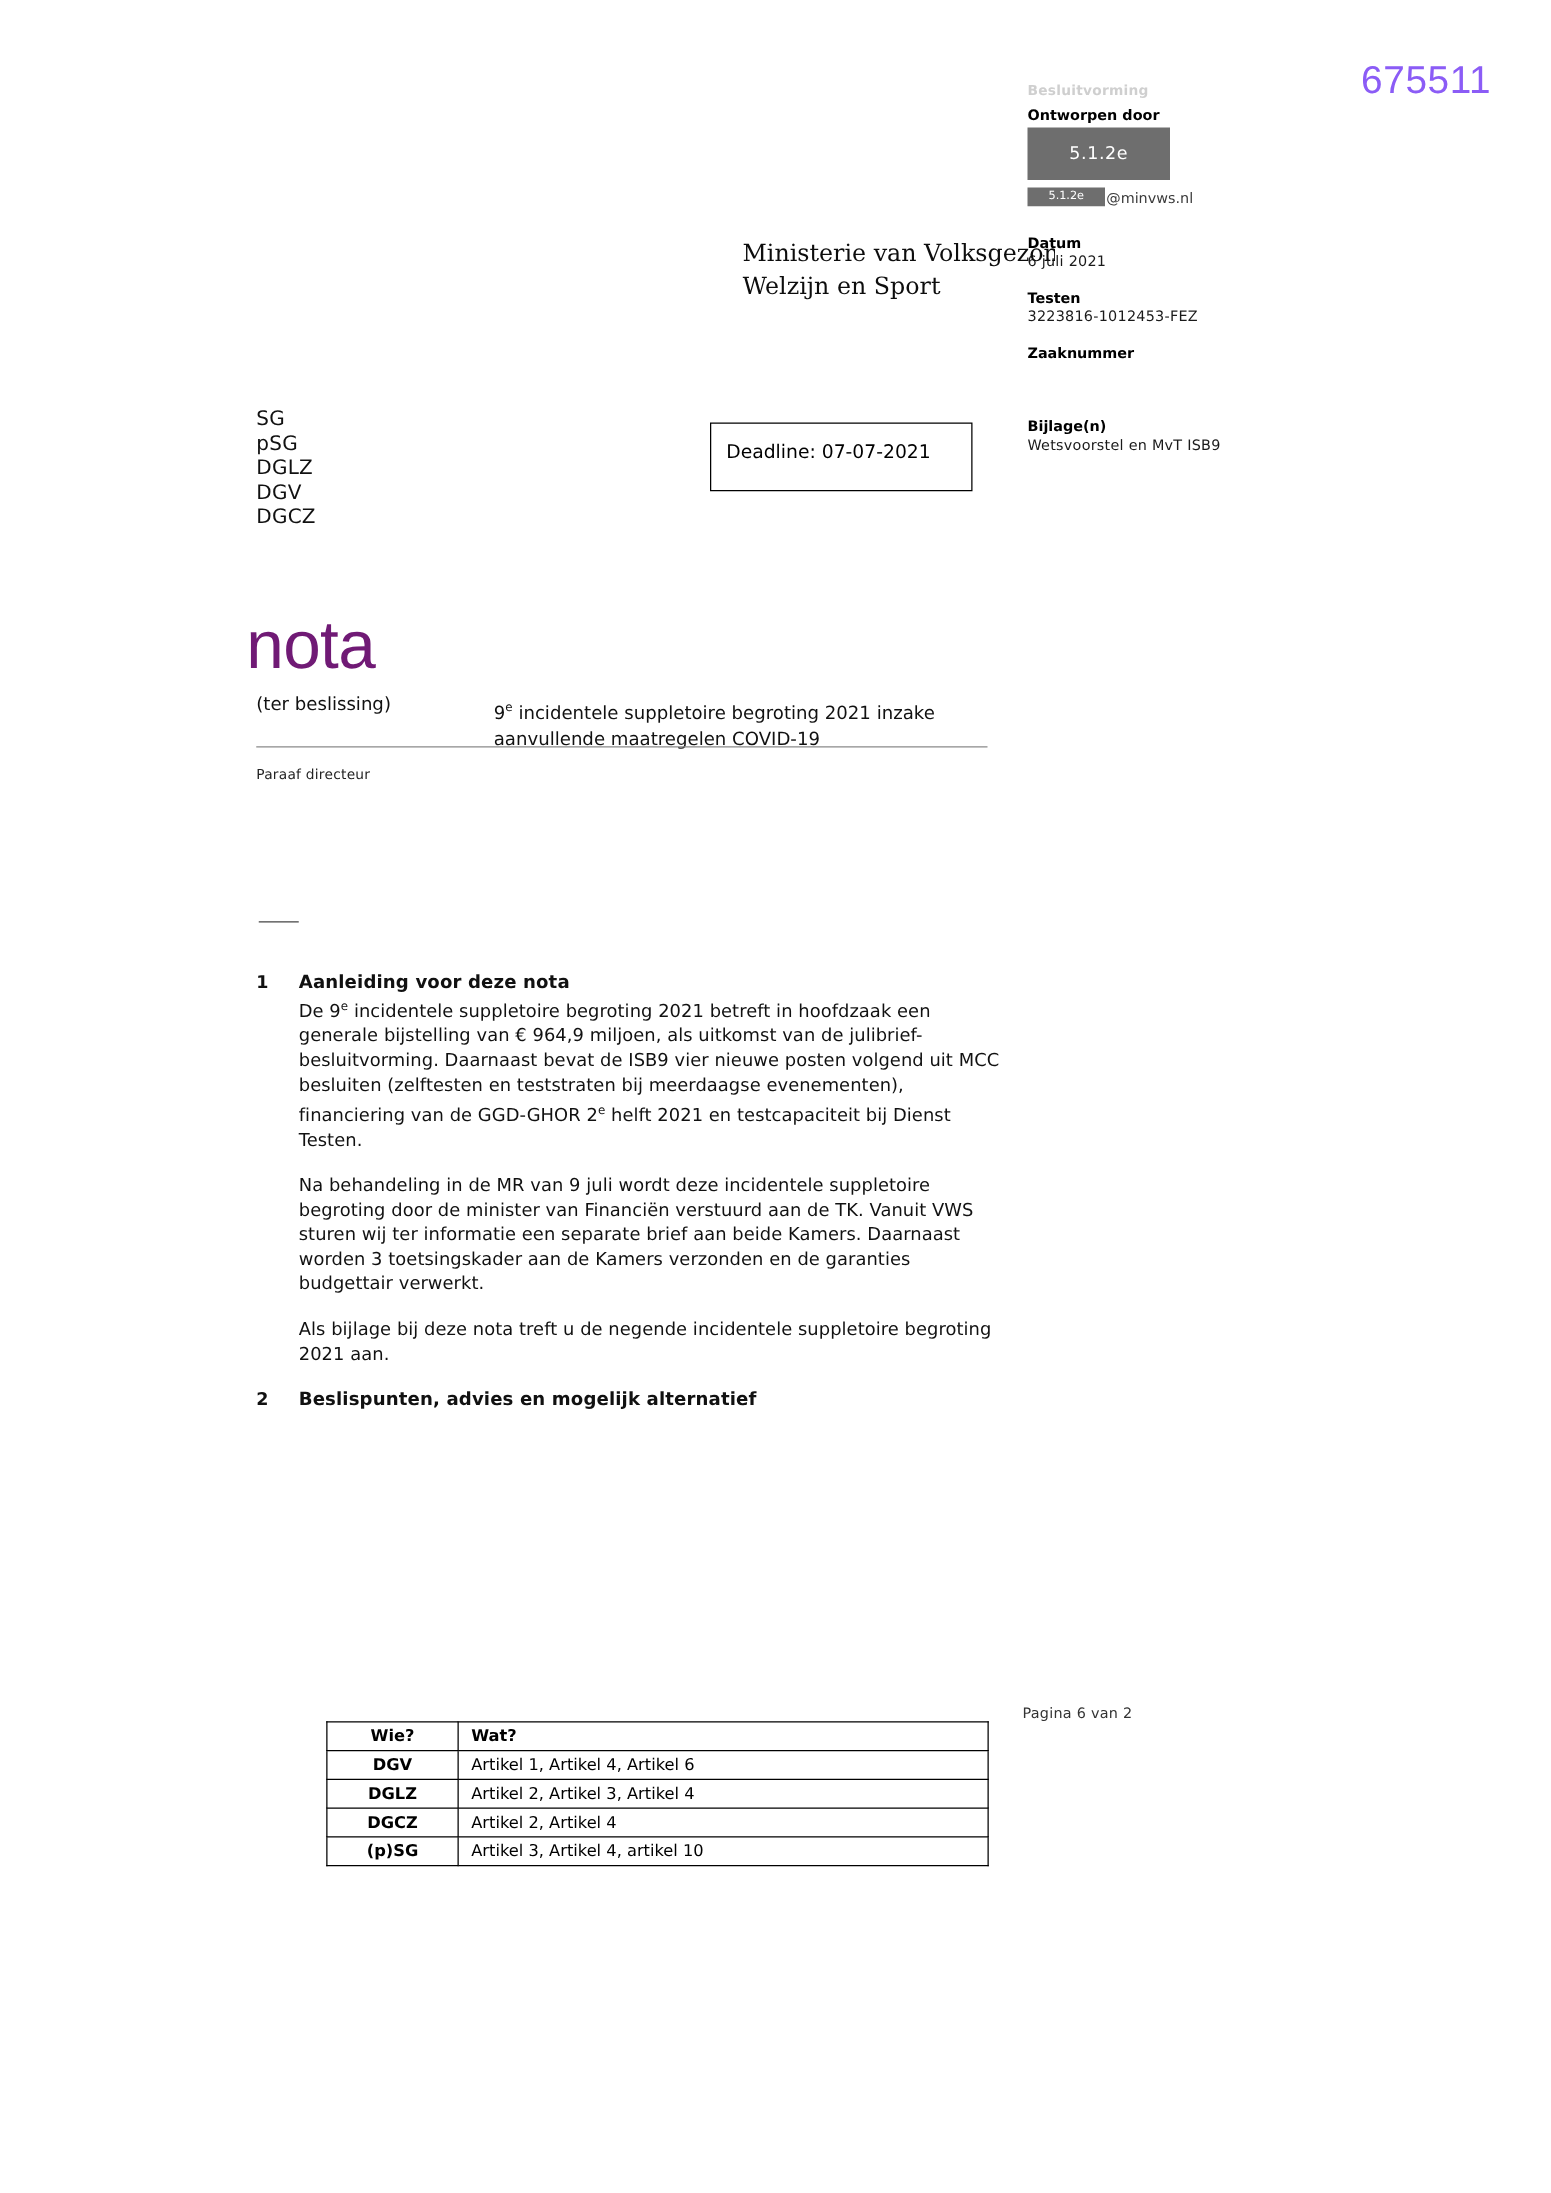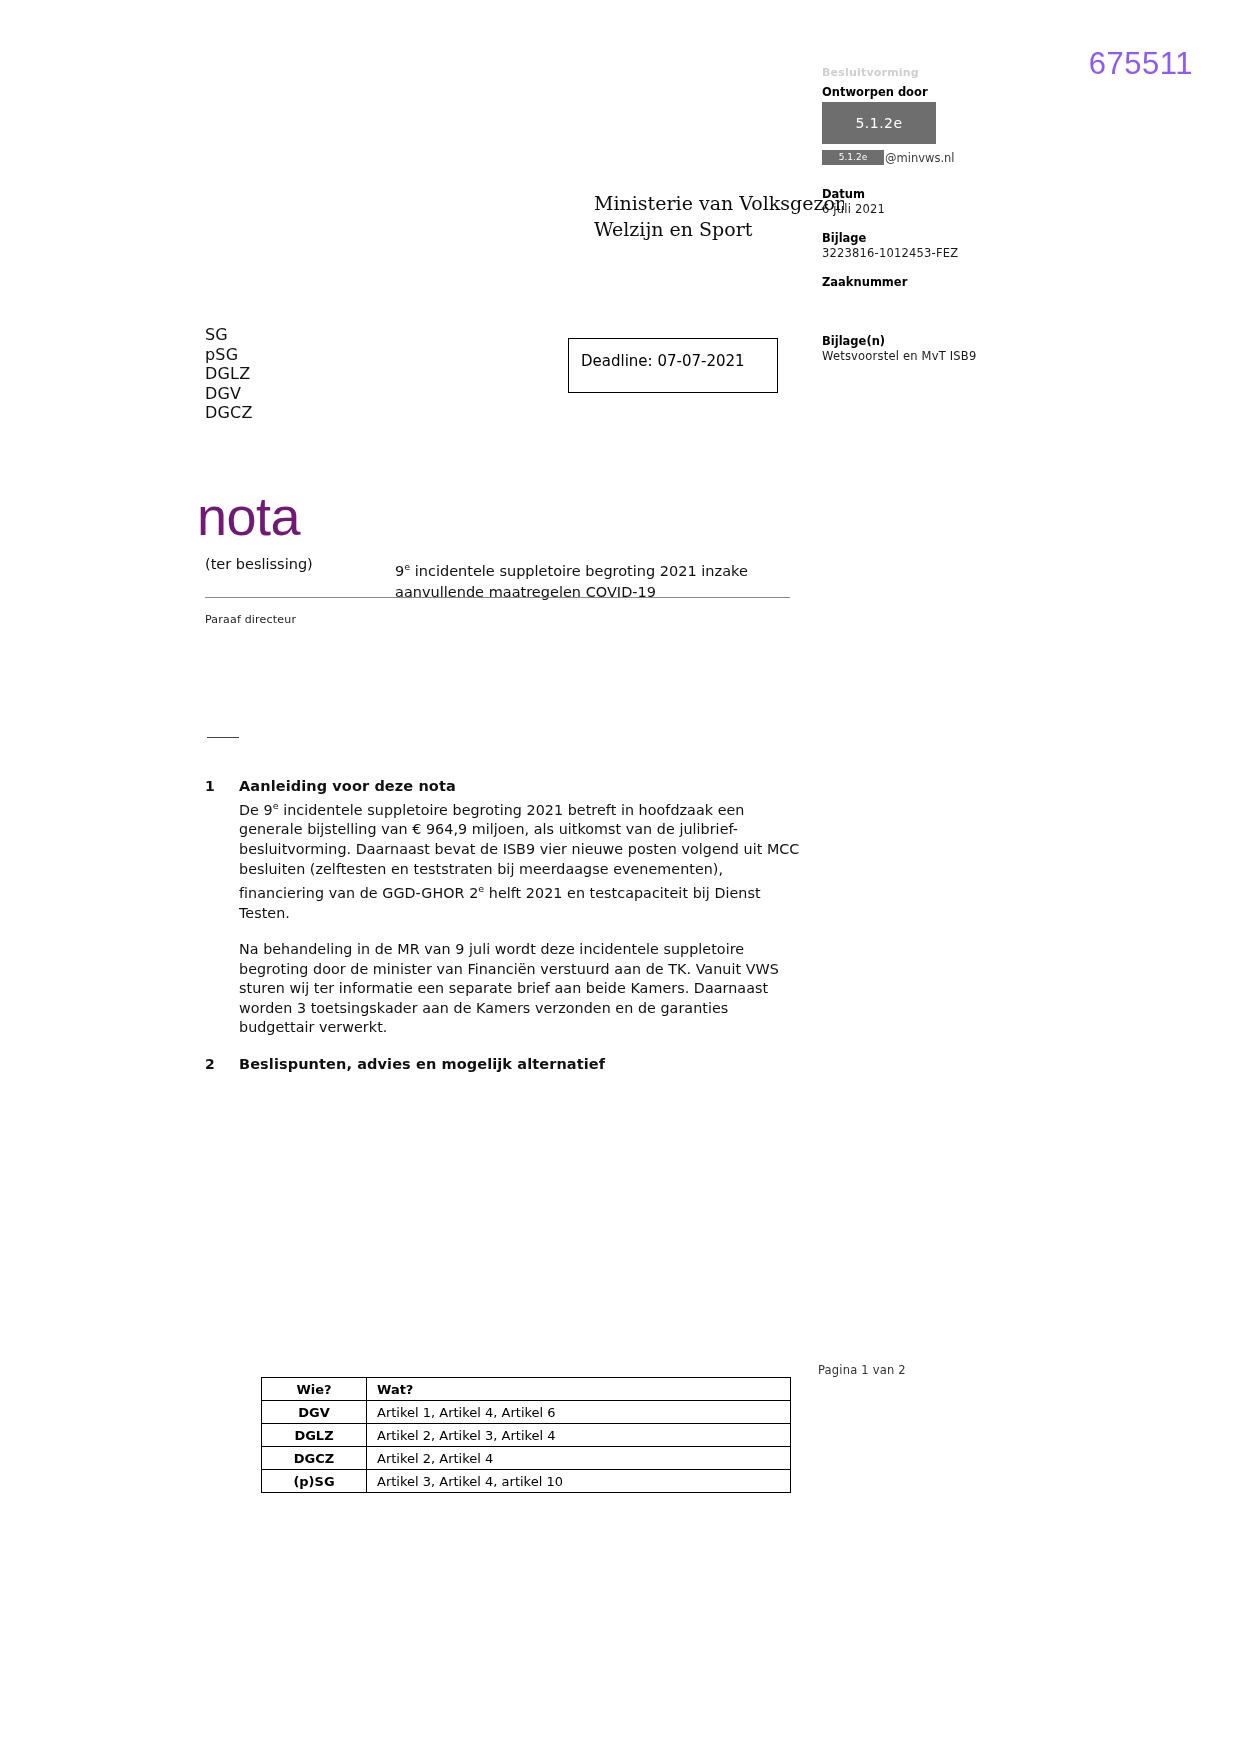--- a/index.html
+++ b/index.html
@@ -305,21 +305,21 @@
     <div class="meta-col">
       <div class="meta-faded">Besluitvorming</div>
       <div class="meta-label">Ontworpen door</div>
       <div class="redact-box">5.1.2e</div>
       <div class="email-row">
         <span class="redact-inline">5.1.2e</span>
         <span class="email-domain">@minvws.nl</span>
       </div>
       <div class="meta-label">Datum</div>
       <div class="meta-value">6 juli 2021</div>
-      <div class="meta-label">Bijlage</div>
+      <div class="meta-label">Testen</div>
       <div class="meta-value">3223816-1012453-FEZ</div>
       <div class="meta-label">Zaaknummer</div>
       <div class="meta-value"></div>
       <div class="spacer-block"></div>
       <div class="meta-label">Bijlage(n)</div>
       <div class="meta-value">Wetsvoorstel en MvT ISB9</div>
     </div>
 
     <div class="masthead">
       <div>Ministerie van Volksgezondheid,</div>
@@ -348,20 +348,21 @@
     <div class="small-rule"></div>
 
     <div class="body">
 
       <div class="sec">
         <div class="sec-num">1</div>
         <div class="sec-body">
           <div class="sec-heading">Aanleiding voor deze nota</div>
           <p class="para">De 9<sup>e</sup> incidentele suppletoire begroting 2021 betreft in hoofdzaak een generale bijstelling van € 964,9 miljoen, als uitkomst van de julibrief-besluitvorming. Daarnaast bevat de ISB9 vier nieuwe posten volgend uit MCC besluiten (zelftesten en teststraten bij meerdaagse evenementen), financiering van de GGD-GHOR 2<sup>e</sup> helft 2021 en testcapaciteit bij Dienst Testen.</p>
           <p class="para">Na behandeling in de MR van 9 juli wordt deze incidentele suppletoire begroting door de minister van Financiën verstuurd aan de TK. Vanuit VWS sturen wij ter informatie een separate brief aan beide Kamers. Daarnaast worden 3 toetsingskader aan de Kamers verzonden en de garanties budgettair verwerkt.</p>
+          <p class="para">Als bijlage bij deze nota treft u de negende incidentele suppletoire begroting 2021 aan.</p>
         </div>
       </div>
 
       <div class="sec" style="margin-top:18px;">
         <div class="sec-num">2</div>
         <div class="sec-body">
           <div class="sec-heading">Beslispunten, advies en mogelijk alternatief</div>
           <ul class="bullets">
           </ul>
         </div>
@@ -389,16 +390,16 @@
           <td class="c-who">DGCZ</td>
           <td class="c-what">Artikel 2, Artikel 4</td>
         </tr>
         <tr>
           <td class="c-who">(p)SG</td>
           <td class="c-what">Artikel 3, Artikel 4, artikel 10</td>
         </tr>
       </tbody>
     </table>
 
-    <div class="footer">Pagina 1 van 2</div>
+    <div class="footer">Pagina 6 van 2</div>
 
   </div>
 </div>
 
 </body></html>

